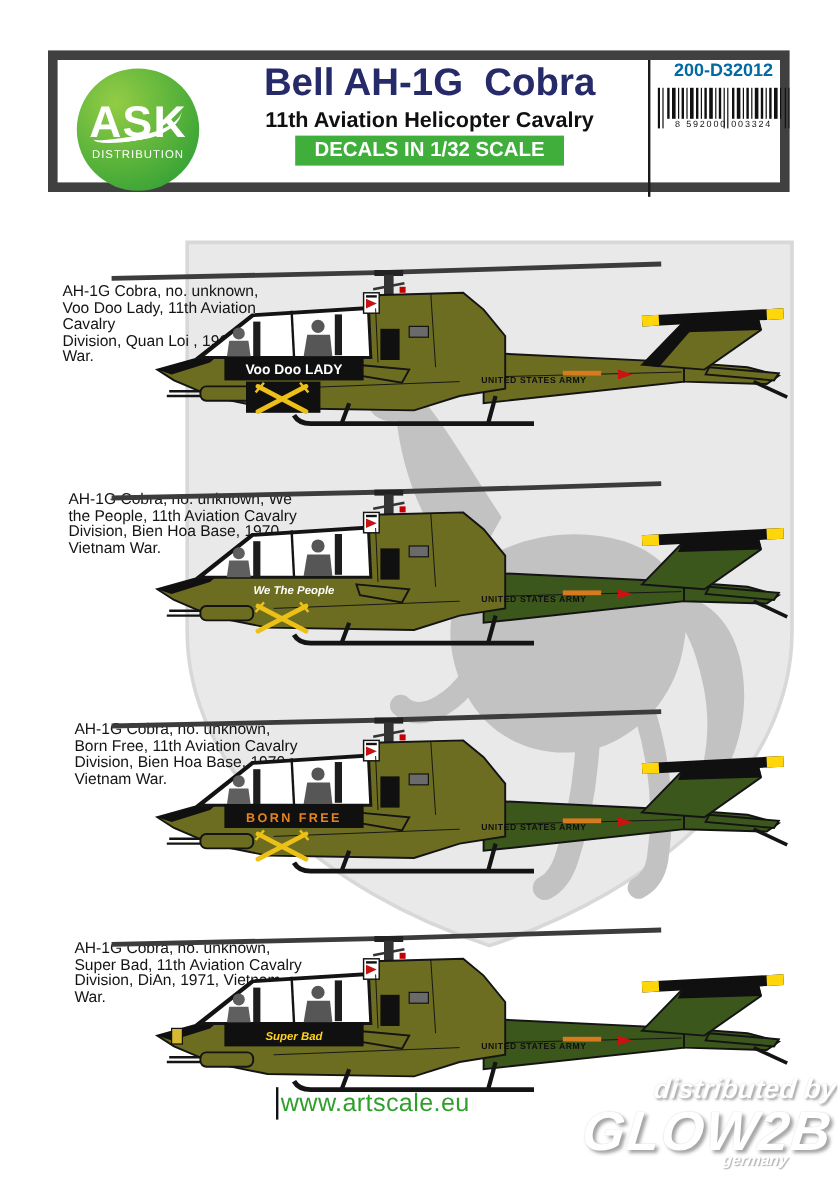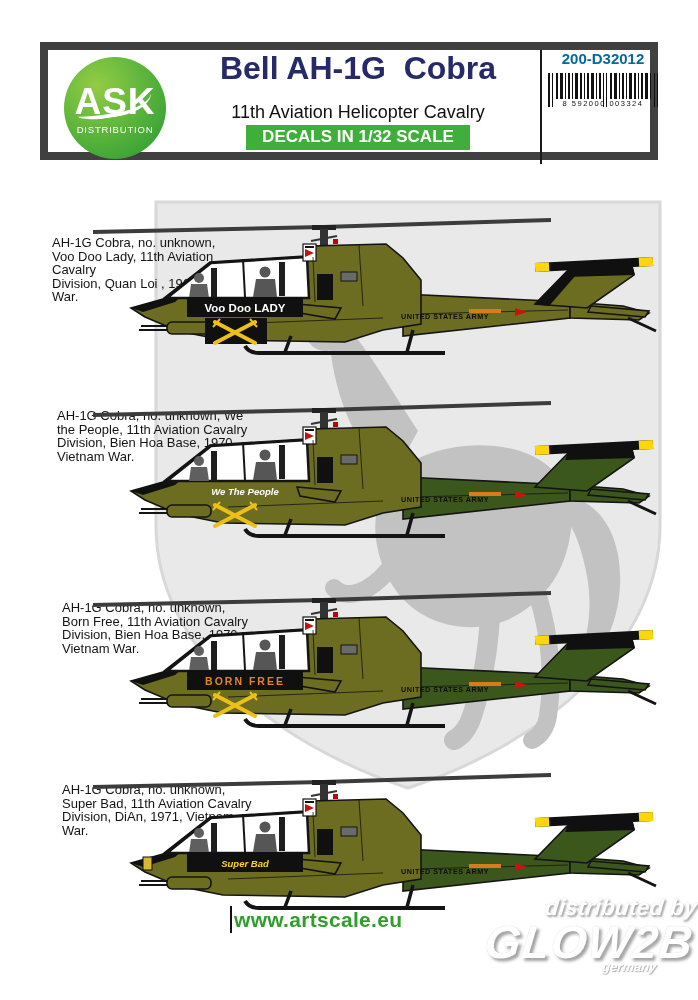--- a/index.html
+++ b/index.html
@@ -13,21 +13,21 @@
   
   #header-box{position:absolute;left:40px;top:42px;width:618px;height:118px;border:8px solid #404040;background:#fff}
   #ask-logo{position:absolute;left:16px;top:7px;width:102px;height:102px;border-radius:50%;
     background:radial-gradient(circle at 32% 28%,#93cc45,#55b13a 55%,#2f9e35 90%);text-align:center;color:#fff;overflow:hidden}
   #ask-logo .ask{position:absolute;left:0;right:0;top:24px;font-size:37px;font-weight:bold;letter-spacing:1px}
   #ask-logo .swoosh{position:absolute;left:13px;top:38px;width:76px;height:22px;border-bottom:4px solid #fff;
     border-radius:0 0 100% 100%/0 0 180% 60%;transform:rotate(-9deg)}
   #ask-logo .dist{position:absolute;left:0;right:0;top:67px;font-size:9.5px;letter-spacing:.8px}
   #header-center{position:absolute;left:132px;top:0;width:356px;height:114px;text-align:center}
   #product-title{font-size:32px;font-weight:bold;color:var(--title-navy);white-space:pre}
-  #product-subtitle{margin-top:15px;font-size:18px;font-weight:normal;color:#101010}
+  #product-subtitle{margin-top:3px;font-size:18px;font-weight:bold;color:#101010}
   #scale-banner{display:inline-block;margin-top:2px;background:var(--accent-green);color:#fff;
     font-size:17px;font-weight:bold;padding:2px 16px 3px}
   #header-divider{position:absolute;left:492px;top:0;width:2px;height:114px;background:#1a1a1a}
   #header-right{position:absolute;left:496px;top:0;width:118px;text-align:center}
   #product-code{font-size:15px;font-weight:bold;color:#0369a1}
   #barcode{margin:6px auto 16px;width:110px;height:40px;position:relative}
   #barcode svg{display:block}
   #barcode-digits{position:absolute;left:0;right:0;top:26px;font-size:7.5px;letter-spacing:1.5px;color:#111;background:transparent}
 
   
@@ -39,21 +39,21 @@
   .heli{position:absolute;left:83px;top:0;width:580px;height:160px;overflow:visible}
   .heli text{font-family:"Liberation Sans",sans-serif;font-weight:bold}
   .nose-text{font-size:11.5px;text-anchor:middle}
   .nose-text.script{font-size:9.5px;font-style:italic}
   .heli[data-idx="2"] .nose-text{letter-spacing:2px;font-size:10.5px}
   .army-text{font-size:7.2px;letter-spacing:.5px;fill:#101010}
 
   
   #website{position:absolute;left:230px;top:906px;z-index:3;display:flex;align-items:center}
   #website .cursor-bar{display:inline-block;width:2px;height:27px;background:#111;margin-right:2px}
-  #website .url{font-size:21px;font-weight:bold;color:var(--artscale-green);letter-spacing:.3px}
+  #website .url{font-size:21px;font-weight:normal;color:var(--artscale-green);letter-spacing:.3px}
   #distributor{position:absolute;right:4px;top:894px;width:270px;text-align:right;z-index:3;
     color:#fff;font-weight:bold;font-style:italic;transform:skewX(-6deg)}
   #distributor .l1{font-size:23px;text-shadow:2px 2px 2px #a9a9a9,0 0 1px #cfcfcf}
   #distributor .l2{font-size:46px;line-height:42px;letter-spacing:1px;text-shadow:3px 3px 3px #a3a3a3,0 0 1px #c9c9c9}
   #distributor .l3{font-size:13px;margin-right:34px;margin-top:-4px;text-shadow:1px 1px 1px #ababab}
 </style>
 </head>
 <body>
 
 <svg width="0" height="0" style="position:absolute" aria-hidden="true">

